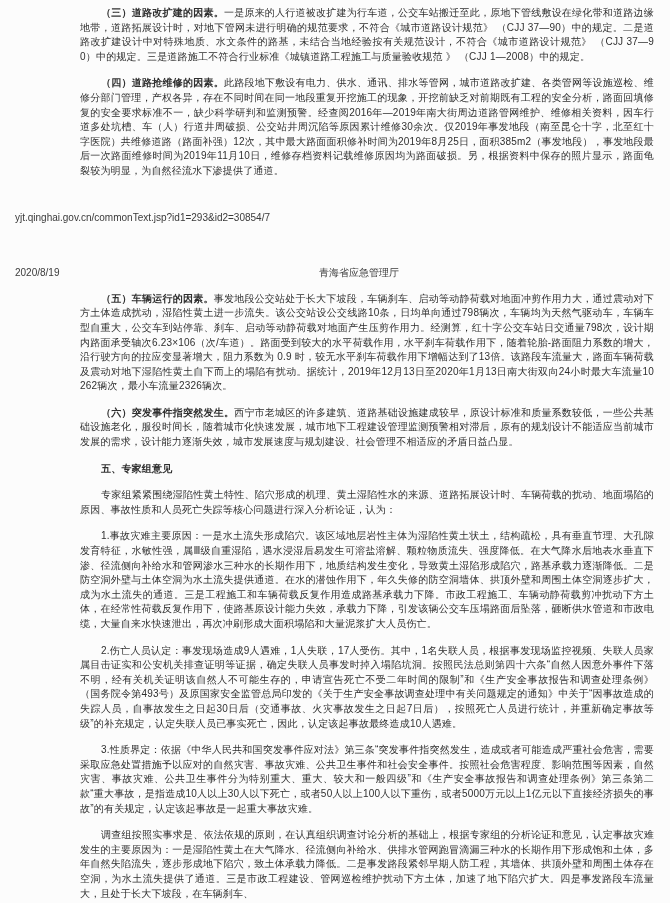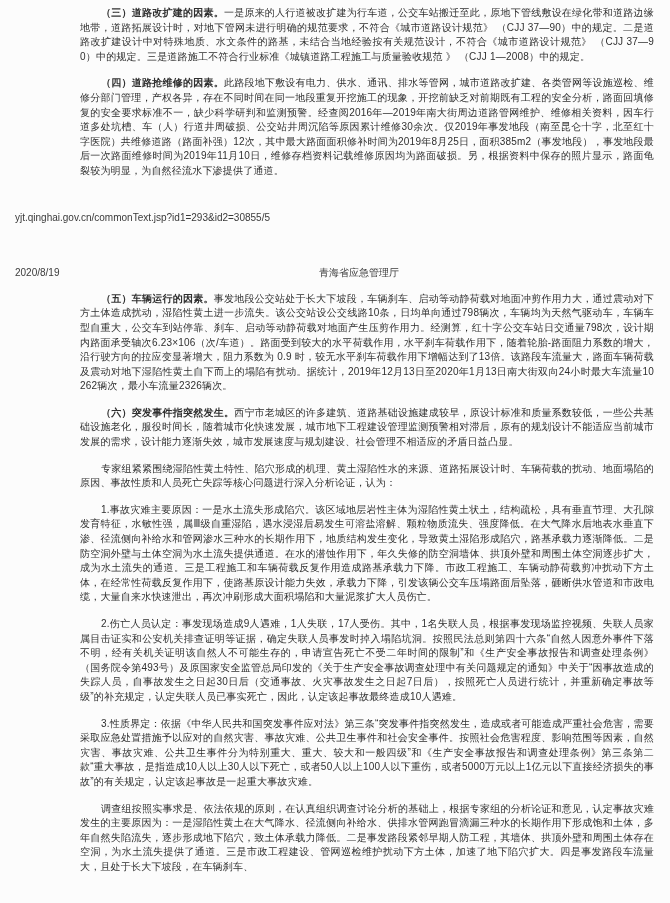--- a/index.html
+++ b/index.html
@@ -50,31 +50,32 @@
 
 <div class="page">
 
   <div class="content">
     <p><span class="lead">（三）道路改扩建的因素。</span><span>一是原来的人行道被改扩建为行车道，公交车站搬迁至此，原地下管线敷设在绿化带和道路边缘地带，道路拓展设计时，对地下管网未进行明确的规范要求，不符合《城市道路设计规范》 （CJJ 37—90）中的规定。二是道路改扩建设计中对特殊地质、水文条件的路基，未结合当地经验按有关规范设计，不符合《城市道路设计规范》 （CJJ 37—90）中的规定。三是道路施工不符合行业标准《城镇道路工程施工与质量验收规范 》 （CJJ 1—2008）中的规定。</span></p>
     <p><span class="lead">（四）道路抢维修的因素。</span><span>此路段地下敷设有电力、供水、通讯、排水等管网，城市道路改扩建、各类管网等设施巡检、维修分部门管理，产权各异，存在不同时间在同一地段重复开挖施工的现象，开挖前缺乏对前期既有工程的安全分析，路面回填修复的安全要求标准不一，缺少科学研判和监测预警。经查阅2016年—2019年南大街周边道路管网维护、维修相关资料，因车行道多处坑槽、车（人）行道井周破损、公交站井周沉陷等原因累计维修30余次。仅2019年事发地段（南至昆仑十字，北至红十字医院）共维修道路（路面补强）12次，其中最大路面面积修补时间为2019年8月25日，面积385m2（事发地段），事发地段最后一次路面维修时间为2019年11月10日，维修存档资料记载维修原因均为路面破损。另，根据资料中保存的照片显示，路面龟裂较为明显，为自然径流水下渗提供了通道。</span></p>
   </div>
 
   <div class="pb-footer">
     <span>yjt.qinghai.gov.cn/commonText.jsp?id1=293&amp;id2=3085</span>
-    <span>5/5</span>
+    <span>4/7</span>
   </div>
 
   <div class="pb-header">
     <span>2020/8/19</span>
     <span class="center-title">青海省应急管理厅</span>
   </div>
 
   <div class="content">
     <p><span class="lead">（五）车辆运行的因素。</span><span>事发地段公交站处于长大下坡段，车辆刹车、启动等动静荷载对地面冲剪作用力大，通过震动对下方土体造成扰动，湿陷性黄土进一步流失。该公交站设公交线路10条，日均单向通过798辆次，车辆均为天然气驱动车，车辆车型自重大，公交车到站停靠、刹车、启动等动静荷载对地面产生压剪作用力。经测算，红十字公交车站日交通量798次，设计期内路面承受轴次6.23×106（次/车道）。路面受到较大的水平荷载作用，水平刹车荷载作用下，随着轮胎-路面阻力系数的增大，沿行驶方向的拉应变显著增大，阻力系数为 0.9 时，较无水平刹车荷载作用下增幅达到了13倍。该路段车流量大，路面车辆荷载及震动对地下湿陷性黄土自下而上的塌陷有扰动。据统计，2019年12月13日至2020年1月13日南大街双向24小时最大车流量10262辆次，最小车流量2326辆次。</span></p>
     <p><span class="lead">（六）突发事件指突然发生。</span><span>西宁市老城区的许多建筑、道路基础设施建成较早，原设计标准和质量系数较低，一些公共基础设施老化，服役时间长，随着城市化快速发展，城市地下工程建设管理监测预警相对滞后，原有的规划设计不能适应当前城市发展的需求，设计能力逐渐失效，城市发展速度与规划建设、社会管理不相适应的矛盾日益凸显。</span></p>
+    <p class="heading">五、专家组意见</p>
     <p>专家组紧紧围绕湿陷性黄土特性、陷穴形成的机理、黄土湿陷性水的来源、道路拓展设计时、车辆荷载的扰动、地面塌陷的原因、事故性质和人员死亡失踪等核心问题进行深入分析论证，认为：</p>
     <p>1.事故灾难主要原因：一是水土流失形成陷穴。该区域地层岩性主体为湿陷性黄土状土，结构疏松，具有垂直节理、大孔隙发育特征，水敏性强，属Ⅲ级自重湿陷，遇水浸湿后易发生可溶盐溶解、颗粒物质流失、强度降低。在大气降水后地表水垂直下渗、径流侧向补给水和管网渗水三种水的长期作用下，地质结构发生变化，导致黄土湿陷形成陷穴，路基承载力逐渐降低。二是防空洞外壁与土体空洞为水土流失提供通道。在水的潜蚀作用下，年久失修的防空洞墙体、拱顶外壁和周围土体空洞逐步扩大，成为水土流失的通道。三是工程施工和车辆荷载反复作用造成路基承载力下降。市政工程施工、车辆动静荷载剪冲扰动下方土体，在经常性荷载反复作用下，使路基原设计能力失效，承载力下降，引发该辆公交车压塌路面后坠落，砸断供水管道和市政电缆，大量自来水快速泄出，再次冲刷形成大面积塌陷和大量泥浆扩大人员伤亡。</p>
     <p>2.伤亡人员认定：事发现场造成9人遇难，1人失联，17人受伤。其中，1名失联人员，根据事发现场监控视频、失联人员家属目击证实和公安机关排查证明等证据，确定失联人员事发时掉入塌陷坑洞。按照民法总则第四十六条“自然人因意外事件下落不明，经有关机关证明该自然人不可能生存的，申请宣告死亡不受二年时间的限制”和《生产安全事故报告和调查处理条例》 （国务院令第493号）及原国家安全监管总局印发的《关于生产安全事故调查处理中有关问题规定的通知》中关于“因事故造成的失踪人员，自事故发生之日起30日后（交通事故、火灾事故发生之日起7日后），按照死亡人员进行统计，并重新确定事故等级”的补充规定，认定失联人员已事实死亡，因此，认定该起事故最终造成10人遇难。</p>
     <p>3.性质界定：依据《中华人民共和国突发事件应对法》第三条“突发事件指突然发生，造成或者可能造成严重社会危害，需要采取应急处置措施予以应对的自然灾害、事故灾难、公共卫生事件和社会安全事件。按照社会危害程度、影响范围等因素，自然灾害、事故灾难、公共卫生事件分为特别重大、重大、较大和一般四级”和《生产安全事故报告和调查处理条例》第三条第二款“重大事故，是指造成10人以上30人以下死亡，或者50人以上100人以下重伤，或者5000万元以上1亿元以下直接经济损失的事故”的有关规定，认定该起事故是一起重大事故灾难。</p>
     <p>调查组按照实事求是、依法依规的原则，在认真组织调查讨论分析的基础上，根据专家组的分析论证和意见，认定事故灾难发生的主要原因为：一是湿陷性黄土在大气降水、径流侧向补给水、供排水管网跑冒滴漏三种水的长期作用下形成饱和土体，多年自然失陷流失，逐步形成地下陷穴，致土体承载力降低。二是事发路段紧邻早期人防工程，其墙体、拱顶外壁和周围土体存在空洞，为水土流失提供了通道。三是市政工程建设、管网巡检维护扰动下方土体，加速了地下陷穴扩大。四是事发路段车流量大，且处于长大下坡段，在车辆刹车、</p>
   </div>
 
 </div>
 
 </body></html>

